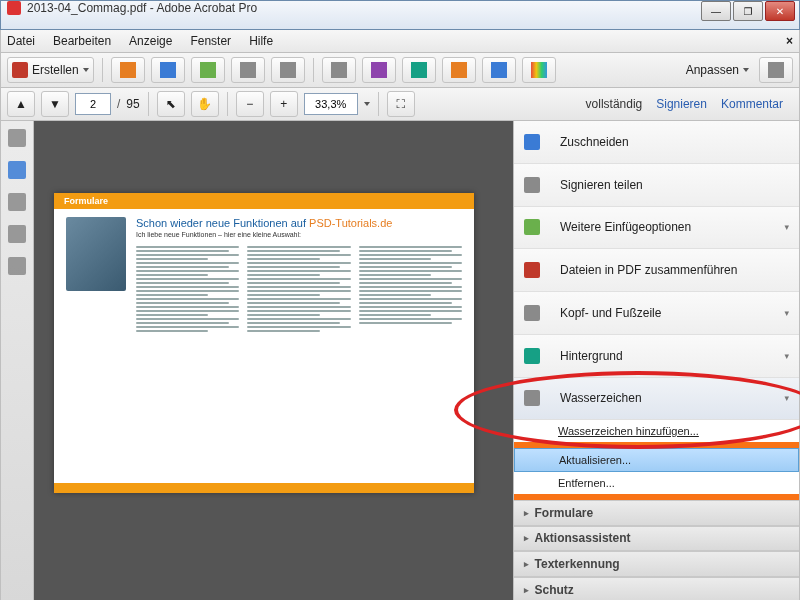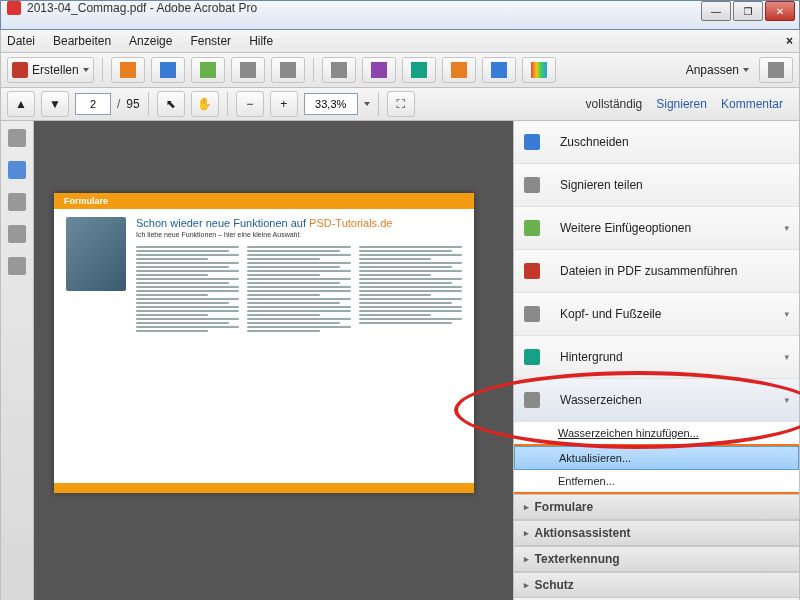--- a/index.html
+++ b/index.html
@@ -41,21 +41,21 @@
   .col{flex:1}
   .ln{height:2px;background:#9aa;margin:2px 0;border-radius:1px}
   .ln.s{width:70%}.ln.m{width:90%}
   .footer{position:absolute;bottom:0;left:0;right:0;height:10px;background:#f39c12}
   .rightpanel{width:285px;background:#f4f4f4;border-left:1px solid #bfbfbf;display:flex;flex-direction:column;position:relative}
   .ritem{height:26px;display:flex;align-items:center;padding:8px 10px;gap:20px;border-bottom:1px solid #e0e0e0;background:linear-gradient(#fafafa,#efefef)}
   .ritem.open{background:linear-gradient(#f0f3f7,#e0e6ef)}
   .ritem .chev{margin-left:auto;color:#777;font-size:9px}
   .ritem .ico{width:16px;height:16px;border-radius:2px}
   .sub1{padding-left:28px;background:#fff}
-  .sub2{padding-left:44px;height:22px;display:flex;align-items:center;background:#fff;border-bottom:2px solid #f97316;font-size:11px}
+  .sub2{padding-left:44px;height:22px;display:flex;align-items:center;background:#fff;border-bottom:6px solid #f97316;font-size:11px}
   .sub2.sel{background:linear-gradient(#bfe0ff,#9fcdf6);border:1px solid #5a9fd4}
   .accord{height:24px;background:linear-gradient(#ececec,#d9d9d9);border-top:1px solid #c8c8c8;border-bottom:1px solid #c8c8c8;display:flex;align-items:center;padding:0 10px;font-weight:bold;color:#444;gap:6px}
   .accord .tri{color:#666;font-size:9px}
   .redcircle{position:absolute;border:4px solid #d22; border-radius:50%;pointer-events:none}
   
   .c-green{background:#6ab04c}.c-blue{background:#3a7bd5}.c-orange{background:#e67e22}.c-gray{background:#8a8a8a}.c-teal{background:#16a085}.c-red{background:#c0392b}.c-purple{background:#8e44ad}
 </style>
 </head>
 <body>
 

